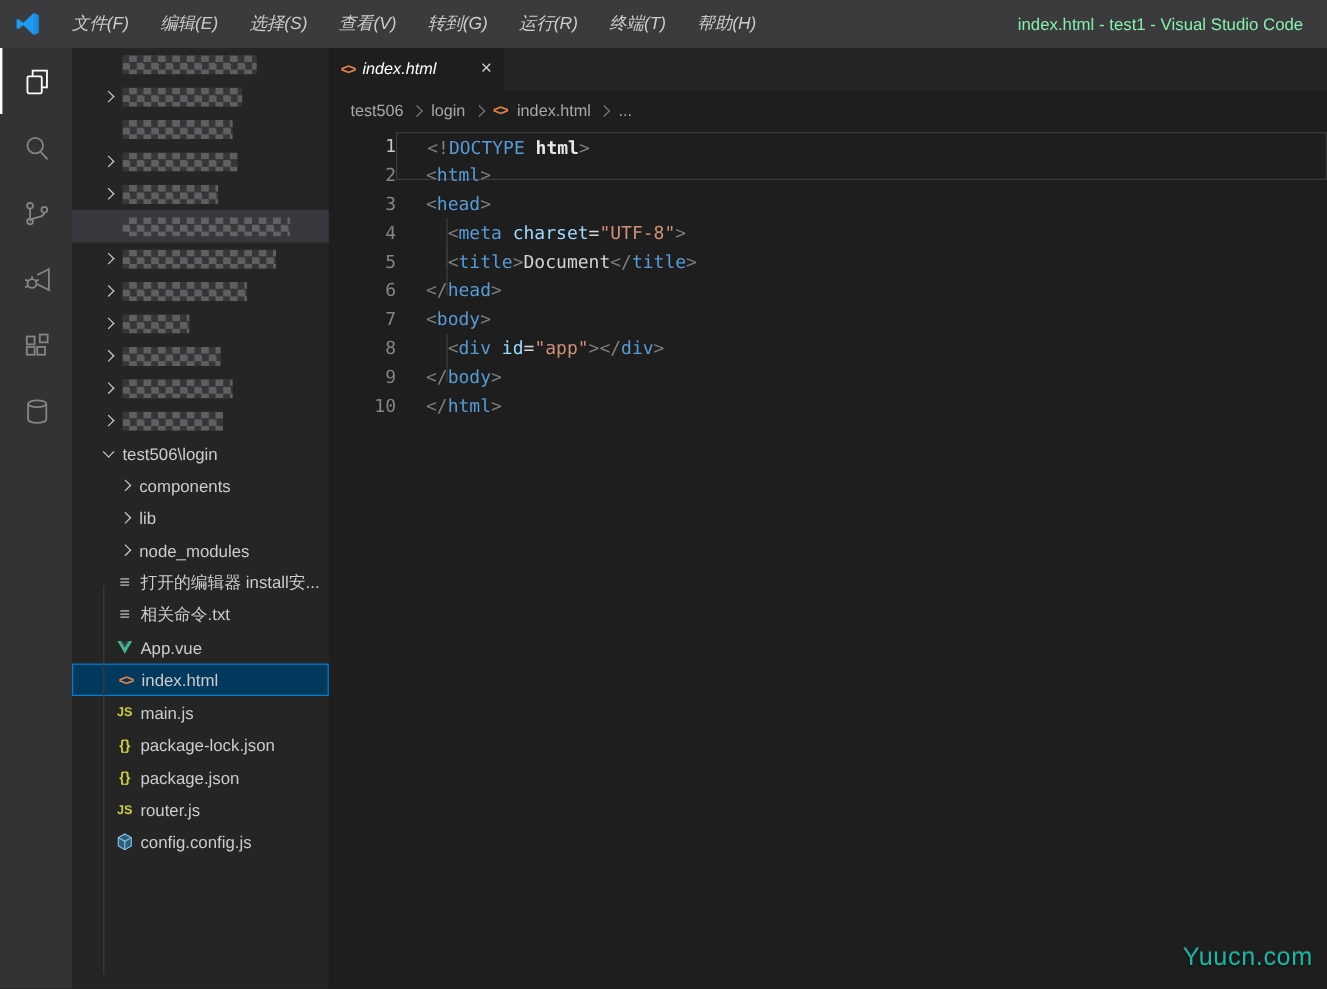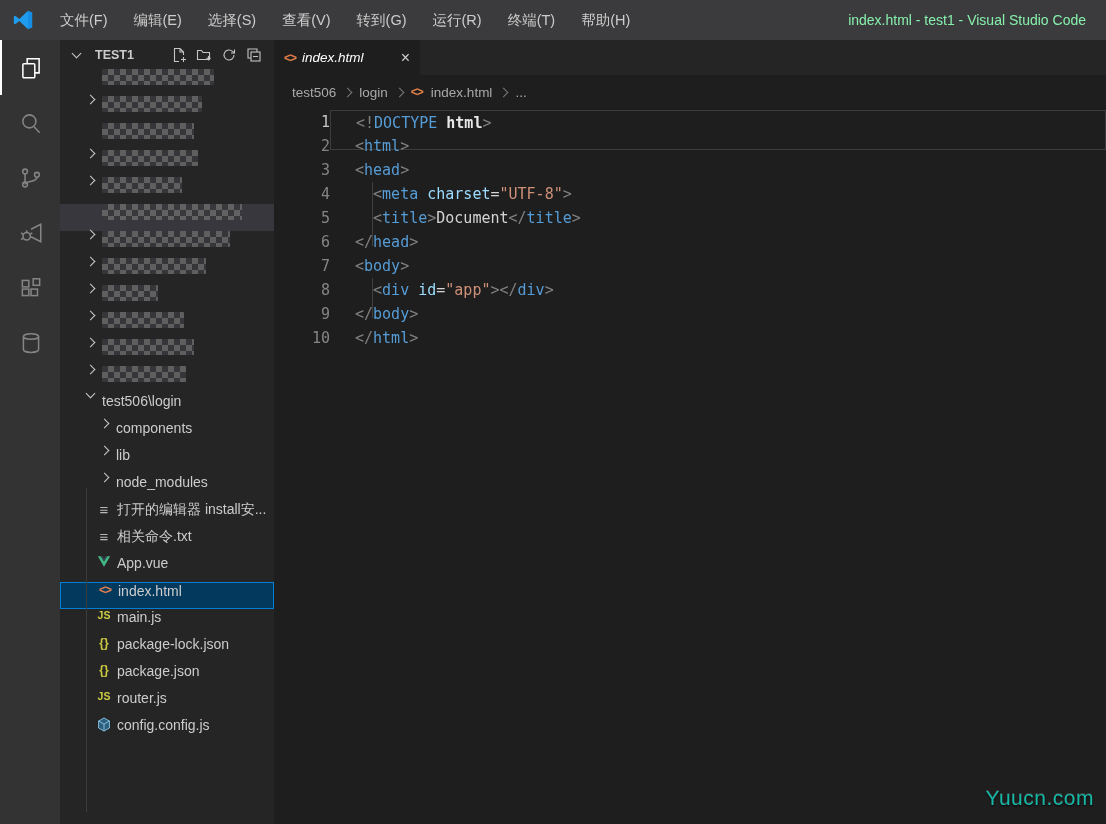--- a/index.html
+++ b/index.html
@@ -2,42 +2,42 @@
 <html><head>
 <meta charset="utf-8">
 <style>
   html,body{margin:0;padding:0;background:#1e1e1e;}
   body{width:1106px;height:824px;position:relative;overflow:hidden;
        font-family:"Liberation Sans",sans-serif;-webkit-font-smoothing:antialiased;}
   
   .titlebar{height:40px;background:#3b3b3d;display:flex;align-items:center;color:#cccccc;}
   .logo{margin:0 13px 0 12px;display:flex;align-items:center;}
   .menus{display:flex;align-items:center;height:100%;}
-  .menu-item{padding:0 13px;font-size:14.5px;line-height:40px;cursor:default;}
+  .menu-item{padding:0 13px;font-size:14.5px;line-height:40px;cursor:default;font-style:italic;}
   .window-title{margin-left:auto;padding-right:20px;font-size:14px;color:#86efac;}
   
   .main{display:flex;height:784px;}
   .activitybar{width:60px;background:#333333;display:flex;flex-direction:column;align-items:stretch;}
   .ab{height:55px;display:flex;align-items:center;justify-content:center;border-left:2px solid transparent;box-sizing:border-box;}
   .ab svg{stroke:#858585;fill:none;stroke-width:1.4;}
   .ab.active{border-left-color:#ffffff;}
   .ab.active svg{stroke:#ffffff;}
   
   .sidebar{width:214px;background:#252526;color:#cccccc;position:relative;flex:none;}
   .sb-header{height:35px;display:flex;align-items:center;padding:0 14px 0 25px;font-size:12.5px;color:#bbbbbb;}
   .more-dots{margin-left:auto;font-weight:bold;letter-spacing:2px;font-size:15px;color:#c5c5c5;cursor:pointer;}
   .section-row{display:flex;align-items:center;font-weight:bold;}
   .open-editors{height:33px;font-size:13.5px;padding-left:8px;gap:7px;}
   .test1-row{height:29px;font-size:12.5px;padding-left:8px;gap:7px;}
   .sec-actions{margin-left:auto;display:flex;gap:9px;padding-right:12px;}
   .sec-actions svg{stroke:#c5c5c5;fill:none;stroke-width:1.1;cursor:pointer;}
   .chev{display:inline-block;width:6px;height:6px;border-right:1.6px solid currentColor;border-bottom:1.6px solid currentColor;}
   .chev.right{transform:rotate(-45deg);}
   .chev.down{transform:rotate(45deg);margin-top:-3px;}
-  .trow{height:27px;display:flex;align-items:flex-start;padding-left:22px;font-size:14px;color:#cccccc;box-sizing:border-box;cursor:pointer;}
+  .trow{height:27px;display:flex;align-items:center;padding-left:22px;font-size:14px;color:#cccccc;box-sizing:border-box;cursor:pointer;}
   .tw{width:16px;display:flex;justify-content:center;margin-right:4px;color:#cccccc;flex:none;}
   .mosaic{height:16px;border-radius:1px;filter:blur(.6px);opacity:.85;
           background:repeating-conic-gradient(#6a6a6a 0% 25%,#3a3a3e 0% 50%) 0 0/12px 12px;}
   .trow.hl{background:#37373d;}
   .trow.sel{background:#04395e;border:1px solid #007fd4;}
   .tlabel{white-space:nowrap;}
   .fi{width:16px;display:flex;justify-content:center;align-items:center;margin-right:5px;flex:none;font-family:"Liberation Sans",sans-serif;}
   .guide{position:absolute;left:26px;top:448px;height:324px;border-left:1px solid #3c3c3c;}
   
   .editor{flex:1;display:flex;flex-direction:column;background:#1e1e1e;min-width:0;}
@@ -123,44 +123,20 @@
     </div>
     <div class="ab">
       <svg width="26" height="26" viewBox="0 0 24 24">
           <ellipse cx="12" cy="6" rx="7" ry="2.6"></ellipse>
           <path d="M5 6v12c0 1.5 3.1 2.7 7 2.7s7-1.2 7-2.7V6"></path>
         </svg>
     </div>
   </div>
 
   <div class="sidebar">
-    <div class="section-row test1-row">
-      <span class="tw">
-          <i class="chev down"></i>
-        </span>
-      <span>TEST1</span>
-      <span class="sec-actions">
-        <svg width="16" height="16" viewBox="0 0 16 16">
-            <path d="M9 1.5H3.5v13H8M9 1.5 12.5 5v3M9 1.5V5h3.5"></path>
-            <path d="M12.5 10v5M10 12.5h5"></path>
-          </svg>
-        <svg width="16" height="16" viewBox="0 0 16 16">
-            <path d="M1.5 3.5h4l1.5 2h6.5v7H1.5z"></path>
-            <path d="M13.5 10v4.5M11.2 12.2h4.6" transform="translate(-1,-1)"></path>
-          </svg>
-        <svg width="16" height="16" viewBox="0 0 16 16">
-            <path d="M13 8a5 5 0 1 1-1.5-3.6L13.5 6"></path>
-            <path d="M13.5 2.5V6H10"></path>
-          </svg>
-        <svg width="16" height="16" viewBox="0 0 16 16">
-            <rect x="5" y="5" width="9" height="9"></rect>
-            <path d="M5 11H2V2h9v3M7 9.5h5"></path>
-          </svg>
-      </span>
-    </div>
 
     <div>
         <div class="trow">
           <span class="tw"></span>
           <span class="mosaic" style="width:112px"></span>
         </div>
         <div class="trow">
           <span class="tw">
             <i class="chev right"></i>
           </span>

